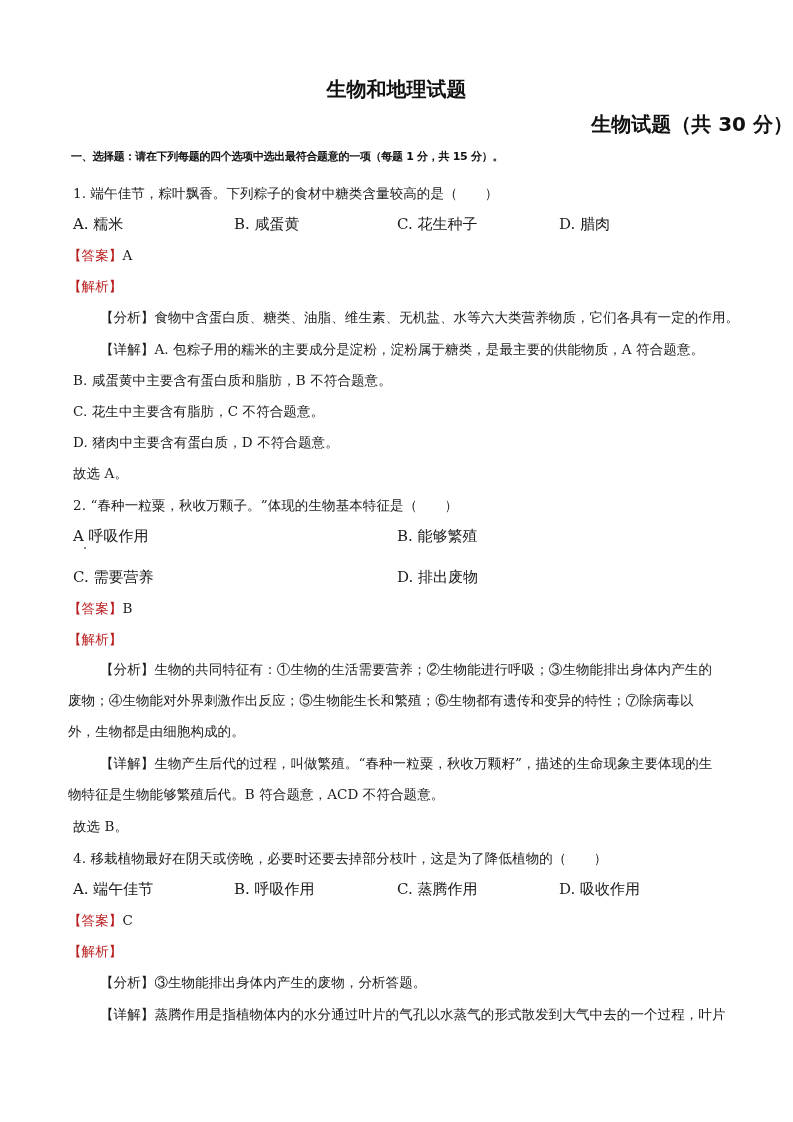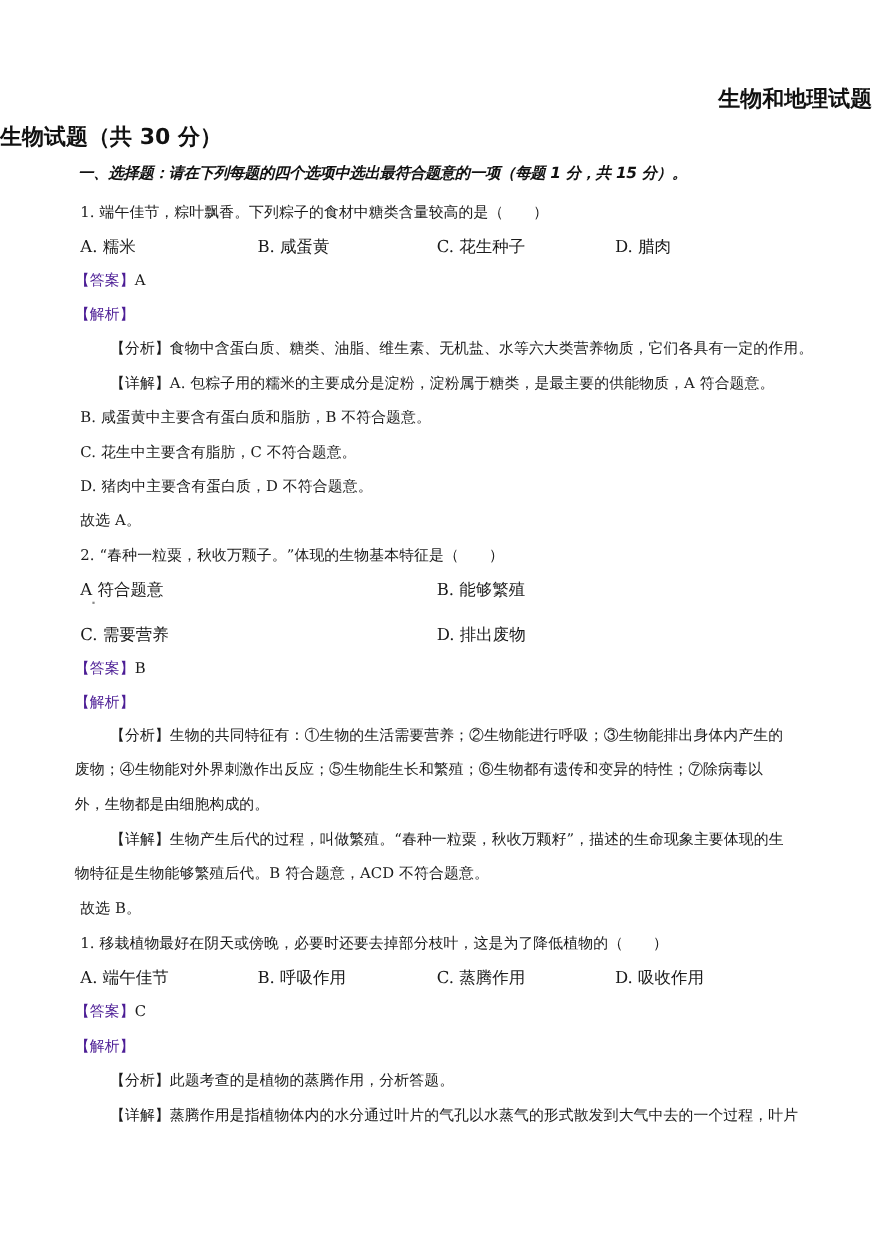--- a/index.html
+++ b/index.html
@@ -1,28 +1,28 @@
 <!DOCTYPE html>
 <html><head>
 <meta charset="utf-8">
 <style>
   html, body { margin: 0; padding: 0; background: #ffffff; }
   body { width: 793px; height: 1122px; position: relative; overflow: hidden;
          font-family: "DejaVu Serif", "Liberation Serif", serif; color: #1a1a1a; }
   .page { position: absolute; left: 0; top: 0; width: 793px; height: 1122px; }
-  .title1 { position: absolute; top: 76px; left: 0; width: 793px; text-align: right;
+  .title1 { position: absolute; top: 76px; left: 0; width: 793px; text-align: center;
             font-family: "DejaVu Sans", "Liberation Sans", sans-serif; font-weight: bold; font-size: 20px; color: #111; }
-  .title2 { position: absolute; top: 111px; left: 0; width: 793px; text-align: left;
+  .title2 { position: absolute; top: 111px; left: 0; width: 793px; text-align: right;
             font-family: "DejaVu Sans", "Liberation Sans", sans-serif; font-weight: bold; font-size: 20px; color: #111; }
-  .section { position: absolute; top: 149px; left: 71px; font-weight: bold; font-size: 14px;
-             font-family: "DejaVu Sans", "Liberation Sans", sans-serif; white-space: nowrap; color: #111; letter-spacing: -0.3px; font-style: italic; }
+  .section { position: absolute; top: 149px; left: 71px; font-weight: bold; font-size: 11px;
+             font-family: "DejaVu Sans", "Liberation Sans", sans-serif; white-space: nowrap; color: #111; letter-spacing: -0.3px; }
   .line { position: absolute; left: 73px; font-size: 13.5px; white-space: nowrap; line-height: 18px; letter-spacing: 0.1px; }
   .wrap { white-space: normal; width: 652px; line-height: 31px; }
   .opt { position: absolute; font-size: 15px; white-space: nowrap; line-height: 18px; }
-  .tag { color: #4c1d95; }
+  .tag { color: #b91c1c; }
   .tagb { color: #1a1a1a; margin-left: 32px; }
   .dot { position: absolute; left: 84px; top: 547px; width: 2px; height: 2px; background: #888; }
 </style>
 </head>
 <body>
 
 <div class="page">
   <div class="title1">生物和地理试题</div>
   <div class="title2">生物试题（共 30 分）</div>
   <div class="section">一、选择题：请在下列每题的四个选项中选出最符合题意的一项（每题 1 分，共 15 分）。</div>
@@ -35,33 +35,33 @@
   <div class="line" style="top:246px;left:68px"><span class="tag">【答案】</span><span>A</span></div>
   <div class="line" style="top:277px;left:68px"><span class="tag">【解析】</span></div>
   <div class="line" style="top:308px;left:68px"><span class="tagb">【分析】</span><span>食物中含蛋白质、糖类、油脂、维生素、无机盐、水等六大类营养物质，它们各具有一定的作用。</span></div>
   <div class="line" style="top:340px;left:68px"><span class="tagb">【详解】</span><span>A. 包粽子用的糯米的主要成分是淀粉，淀粉属于糖类，是最主要的供能物质，A 符合题意。</span></div>
   <div class="line" style="top:371px">B. 咸蛋黄中主要含有蛋白质和脂肪，B 不符合题意。</div>
   <div class="line" style="top:402px">C. 花生中主要含有脂肪，C 不符合题意。</div>
   <div class="line" style="top:433px">D. 猪肉中主要含有蛋白质，D 不符合题意。</div>
   <div class="line" style="top:464px">故选 A。</div>
 
   <div class="line" style="top:496px">2. “春种一粒粟，秋收万颗子。”体现的生物基本特征是（　　）</div>
-  <div class="opt" style="top:527px;left:73px">A  符合题意</div>
+  <div class="opt" style="top:527px;left:73px">A  呼吸作用</div>
   <div class="opt" style="top:527px;left:397px">B. 能够繁殖</div>
   <div class="dot"></div>
   <div class="opt" style="top:568px;left:73px">C. 需要营养</div>
   <div class="opt" style="top:568px;left:397px">D. 排出废物</div>
   <div class="line" style="top:599px;left:68px"><span class="tag">【答案】</span><span>B</span></div>
   <div class="line" style="top:630px;left:68px"><span class="tag">【解析】</span></div>
   <div class="line wrap" style="top:654px;left:68px"><span class="tagb">【分析】</span><span>生物的共同特征有：①生物的生活需要营养；②生物能进行呼吸；③生物能排出身体内产生的废物；④生物能对外界刺激作出反应；⑤生物能生长和繁殖；⑥生物都有遗传和变异的特性；⑦除病毒以外，生物都是由细胞构成的。</span></div>
   <div class="line wrap" style="top:748px;left:68px"><span class="tagb">【详解】</span><span>生物产生后代的过程，叫做繁殖。“春种一粒粟，秋收万颗籽”，描述的生命现象主要体现的生物特征是生物能够繁殖后代。B 符合题意，ACD 不符合题意。</span></div>
   <div class="line" style="top:817px">故选 B。</div>
 
-  <div class="line" style="top:849px">1. 移栽植物最好在阴天或傍晚，必要时还要去掉部分枝叶，这是为了降低植物的（　　）</div>
+  <div class="line" style="top:849px">4. 移栽植物最好在阴天或傍晚，必要时还要去掉部分枝叶，这是为了降低植物的（　　）</div>
   <div class="opt" style="top:880px;left:73px">A. 端午佳节</div>
   <div class="opt" style="top:880px;left:234px">B. 呼吸作用</div>
   <div class="opt" style="top:880px;left:397px">C. 蒸腾作用</div>
   <div class="opt" style="top:880px;left:559px">D. 吸收作用</div>
   <div class="line" style="top:911px;left:68px"><span class="tag">【答案】</span><span>C</span></div>
   <div class="line" style="top:942px;left:68px"><span class="tag">【解析】</span></div>
-  <div class="line" style="top:973px;left:68px"><span class="tagb">【分析】</span><span>此题考查的是植物的蒸腾作用，分析答题。</span></div>
+  <div class="line" style="top:973px;left:68px"><span class="tagb">【分析】</span><span>③生物能排出身体内产生的废物，分析答题。</span></div>
   <div class="line" style="top:1005px;left:68px"><span class="tagb">【详解】</span><span>蒸腾作用是指植物体内的水分通过叶片的气孔以水蒸气的形式散发到大气中去的一个过程，叶片</span></div>
 </div>
 
 </body></html>

